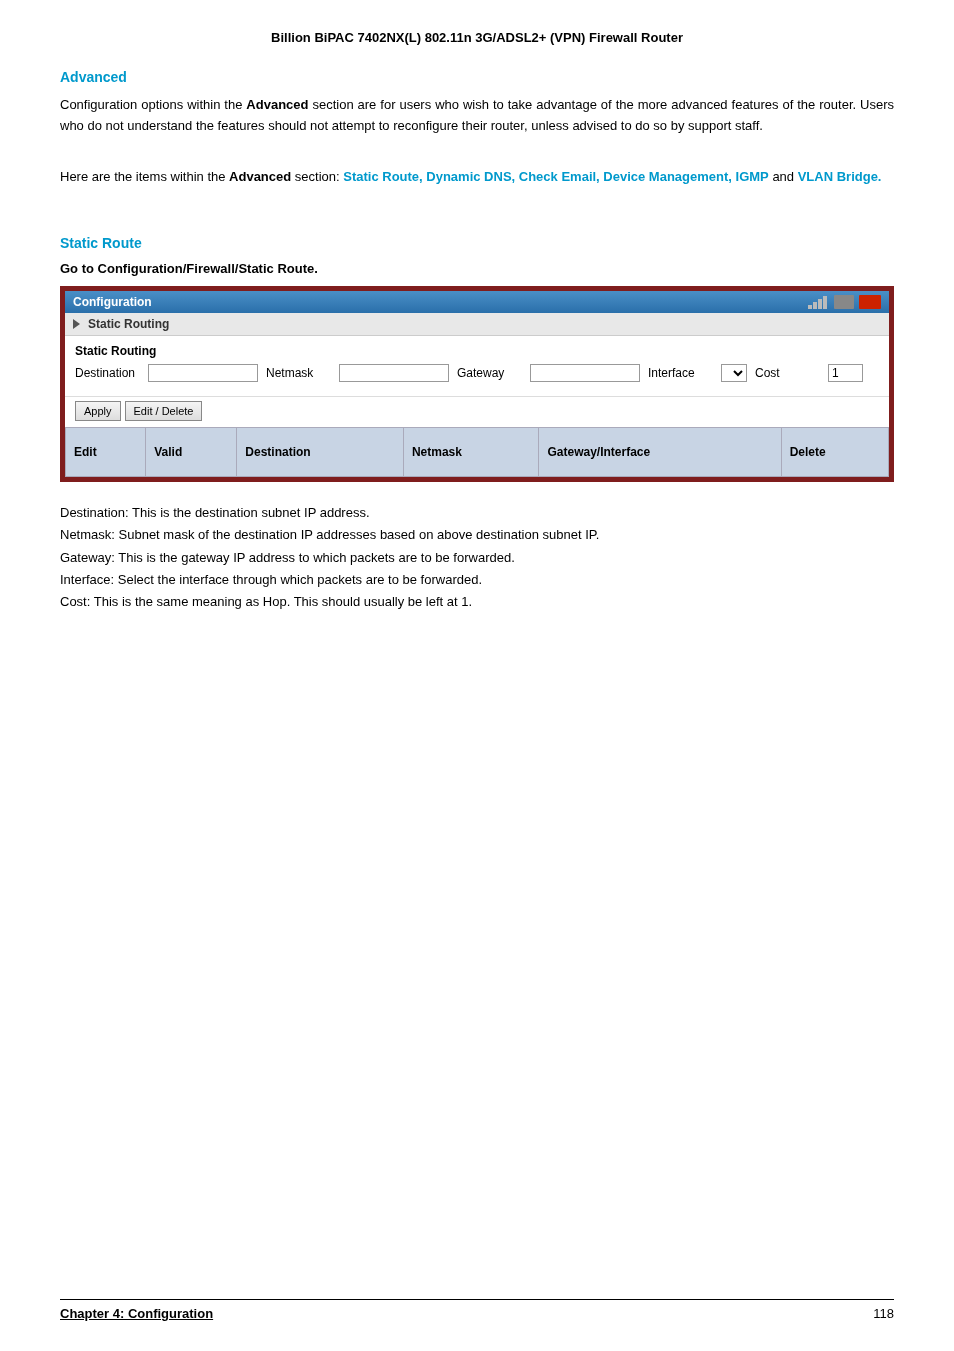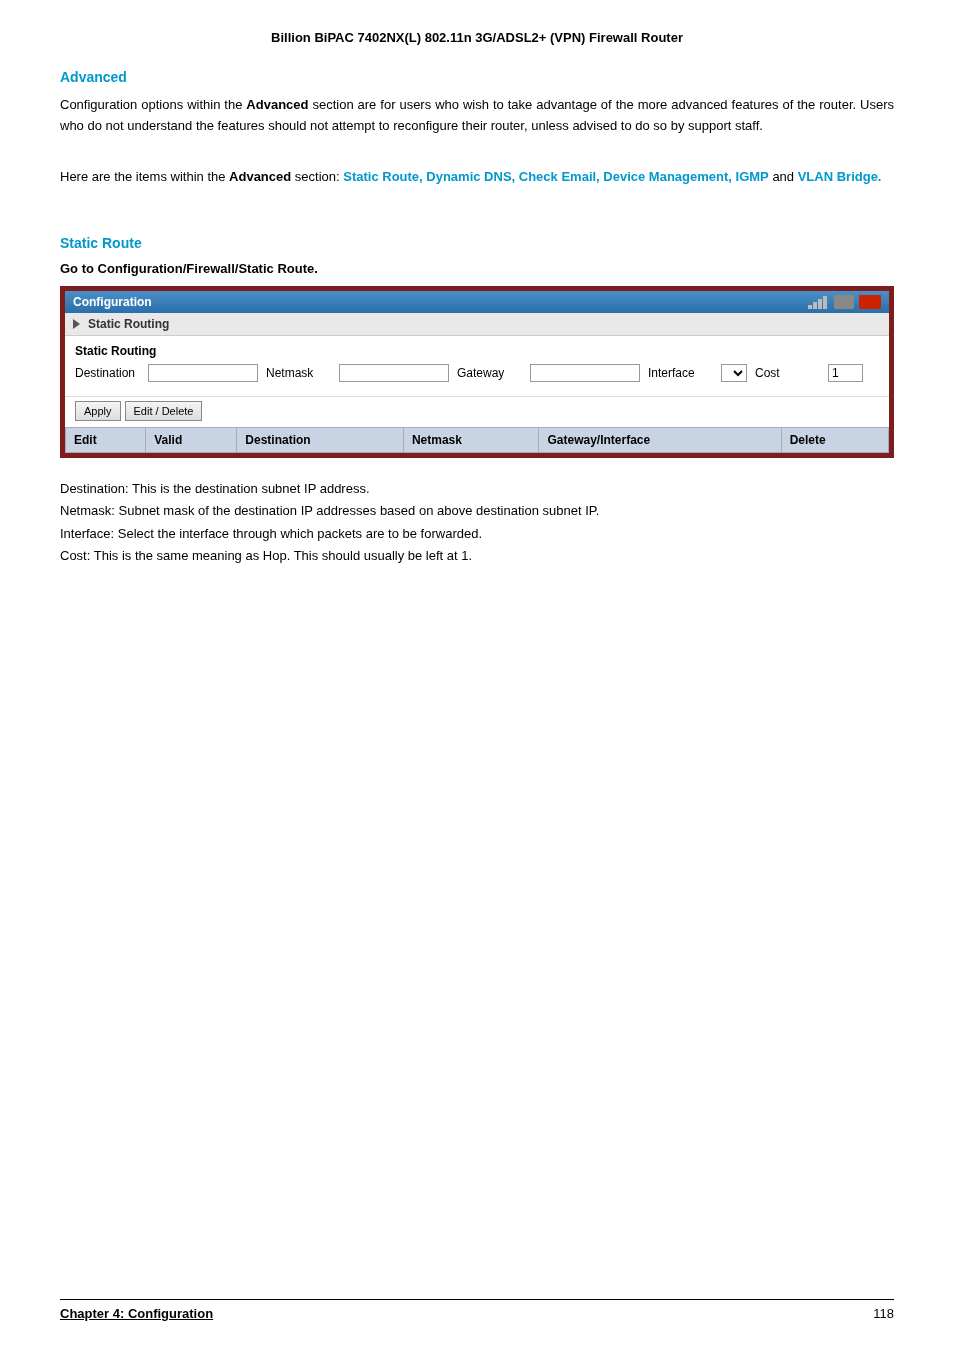--- a/index.html
+++ b/index.html
@@ -141,21 +141,21 @@
       background: #d0d8e8;
     }
     .config-table {
       width: 100%;
       border-collapse: collapse;
       font-size: 12px;
     }
     .config-table th {
       background: #c8d4e4;
       border: 1px solid #aab;
-      padding: 5px 8px;
+      padding: 17px 8px;
       font-weight: bold;
       text-align: left;
       color: #000;
     }
     .desc-section {
       margin-top: 16px;
     }
     .desc-line {
       font-size: 13px;
       line-height: 1.7;
@@ -272,20 +272,21 @@
         <tbody>
           
         </tbody>
       </table>
     </div>
   </div>
 
   <div class="desc-section">
     <p class="desc-line"><b>Destination:</b> This is the destination subnet IP address.</p>
     <p class="desc-line"><b>Netmask:</b> Subnet mask of the destination IP addresses based on above destination subnet IP.</p>
+    <p class="desc-line"><b>Gateway:</b> This is the gateway IP address to which packets are to be forwarded.</p>
     <p class="desc-line"><b>Interface:</b> Select the interface through which packets are to be forwarded.</p>
     <p class="desc-line"><b>Cost:</b> This is the same meaning as Hop. This should usually be left at 1.</p>
   </div>
 </div>
 
 <div class="page-footer">
   <span class="footer-chapter">Chapter 4: Configuration</span>
   <span class="footer-page">118</span>
 </div>
 

